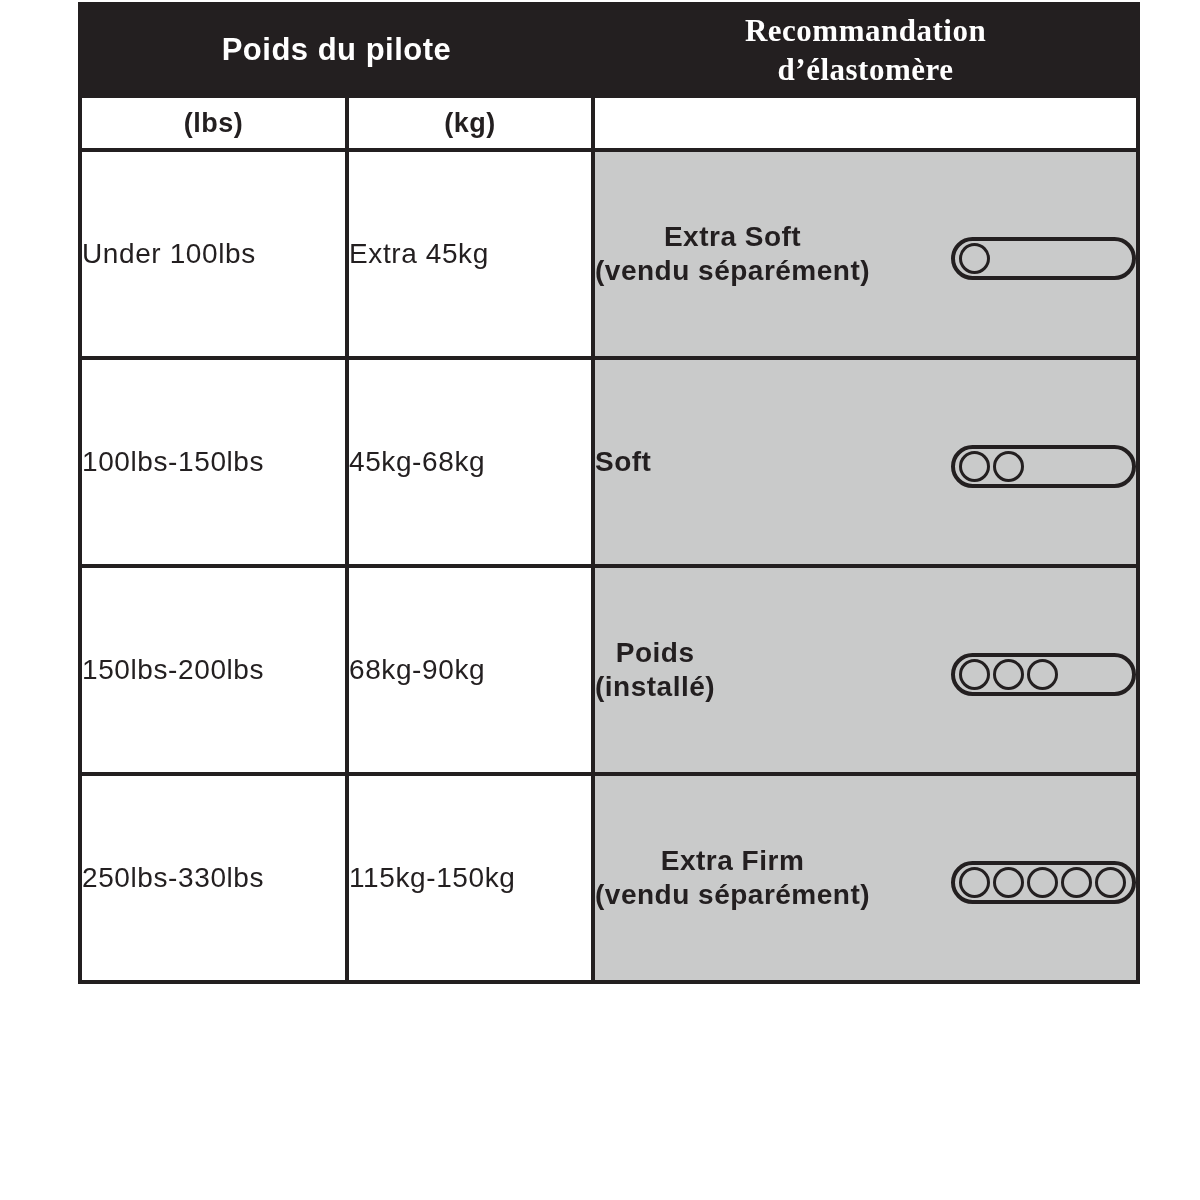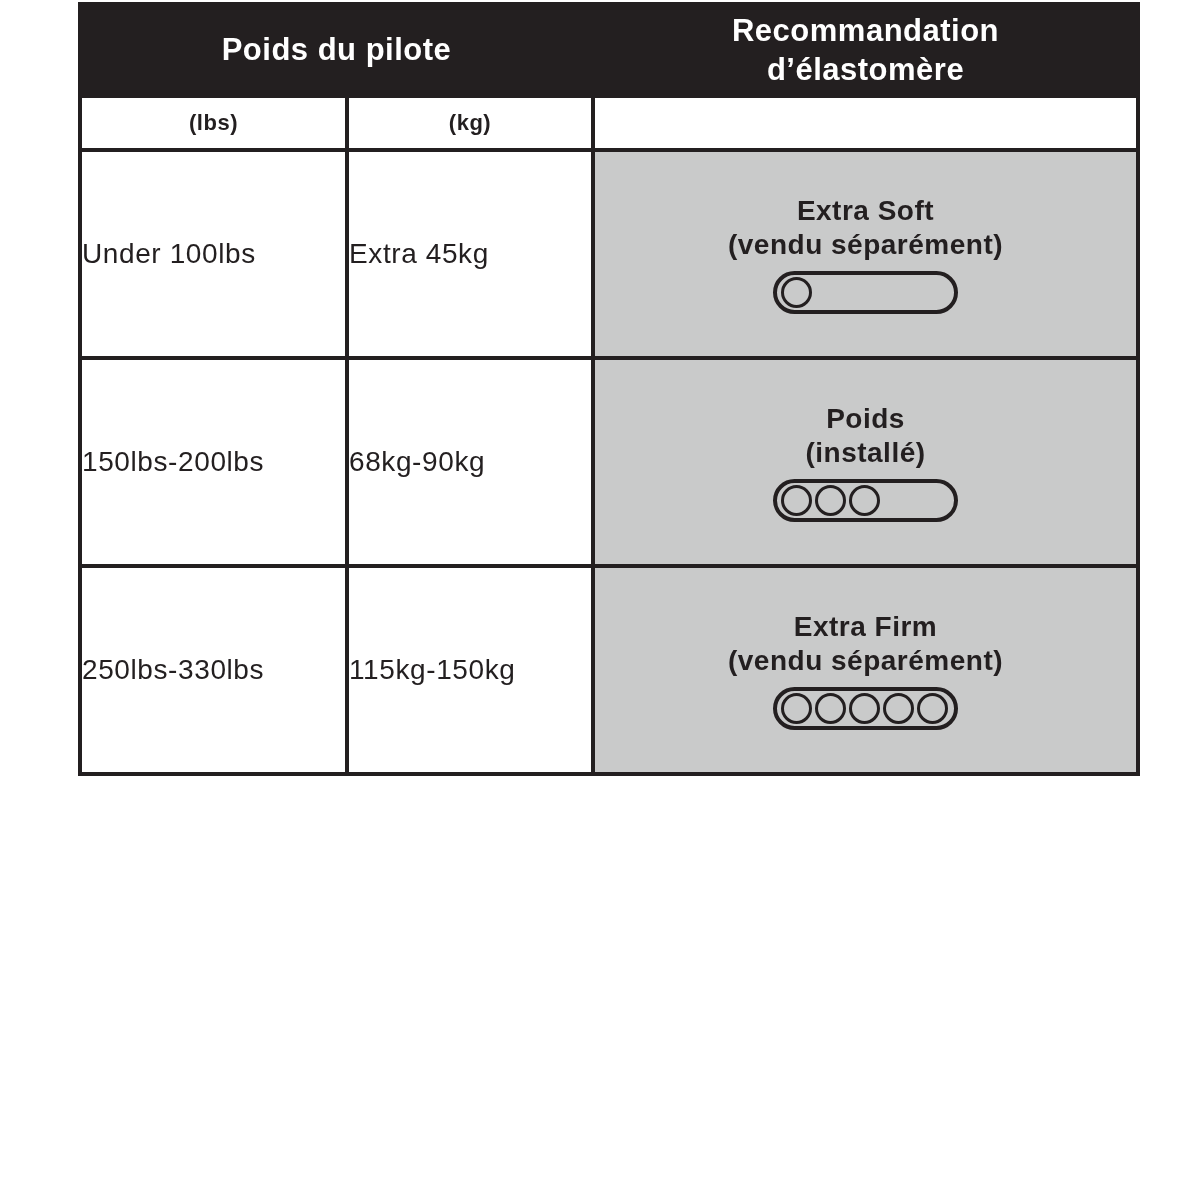--- a/index.html
+++ b/index.html
@@ -21,46 +21,46 @@
   .header-row th {
     background: var(--header-bg, #231f20);
     color: var(--header-text, #ffffff);
     height: 92px;
     font-size: 31px;
     font-weight: bold;
     letter-spacing: 0.5px;
     text-align: center;
     vertical-align: middle;
   }
-  .reco-header-text { max-width: 370px; margin: 0 auto; line-height: 39px; }
+  .reco-header-text { max-width: 370px; margin: 0 auto; line-height: 39px; font-family: Liberation Serif, serif; }
 
   .subheader-row th {
     height: 54px;
     background: #ffffff;
-    font-size: 22px;
+    font-size: 27px;
     font-weight: bold;
     letter-spacing: 0.5px;
     text-align: center;
     vertical-align: middle;
   }
 
   .data-row { height: 208px; }
   .weight-cell {
     background: #ffffff;
     text-align: left;
     vertical-align: middle;
     font-size: 28px;
     letter-spacing: 0.6px;
   }
   .reco-cell {
     background: var(--cell-gray, #c9caca);
     vertical-align: middle;
   }
   .reco-inner {
-    display: flex; flex-direction: column;
+    display: flex; 
     align-items: center; justify-content: space-between;
   }
   .reco-title {
     font-weight: bold;
     font-size: 28px;
     line-height: 34px;
     text-align: center;
     letter-spacing: 0.5px;
   }
   .pill {
@@ -113,20 +113,35 @@
                 <div>Extra Soft</div>
                 <div>(vendu séparément)</div>
               </div>
         <div class="pill">
                 <span class="dot"></span>
               </div>
       </div>
     </td>
   </tr>
 
+  <tr class="data-row">
+    <td class="weight-cell">100lbs-150lbs</td>
+    <td class="weight-cell">45kg-68kg</td>
+    <td class="reco-cell">
+      <div class="reco-inner">
+        <div class="reco-title">
+                <div>Soft</div>
+              </div>
+        <div class="pill">
+                <span class="dot"></span>
+                <span class="dot"></span>
+              </div>
+      </div>
+    </td>
+  </tr>
 
   <tr class="data-row">
     <td class="weight-cell">150lbs-200lbs</td>
     <td class="weight-cell">68kg-90kg</td>
     <td class="reco-cell">
       <div class="reco-inner">
         <div class="reco-title">
                 <div>Poids</div>
                 <div>(installé)</div>
               </div>

